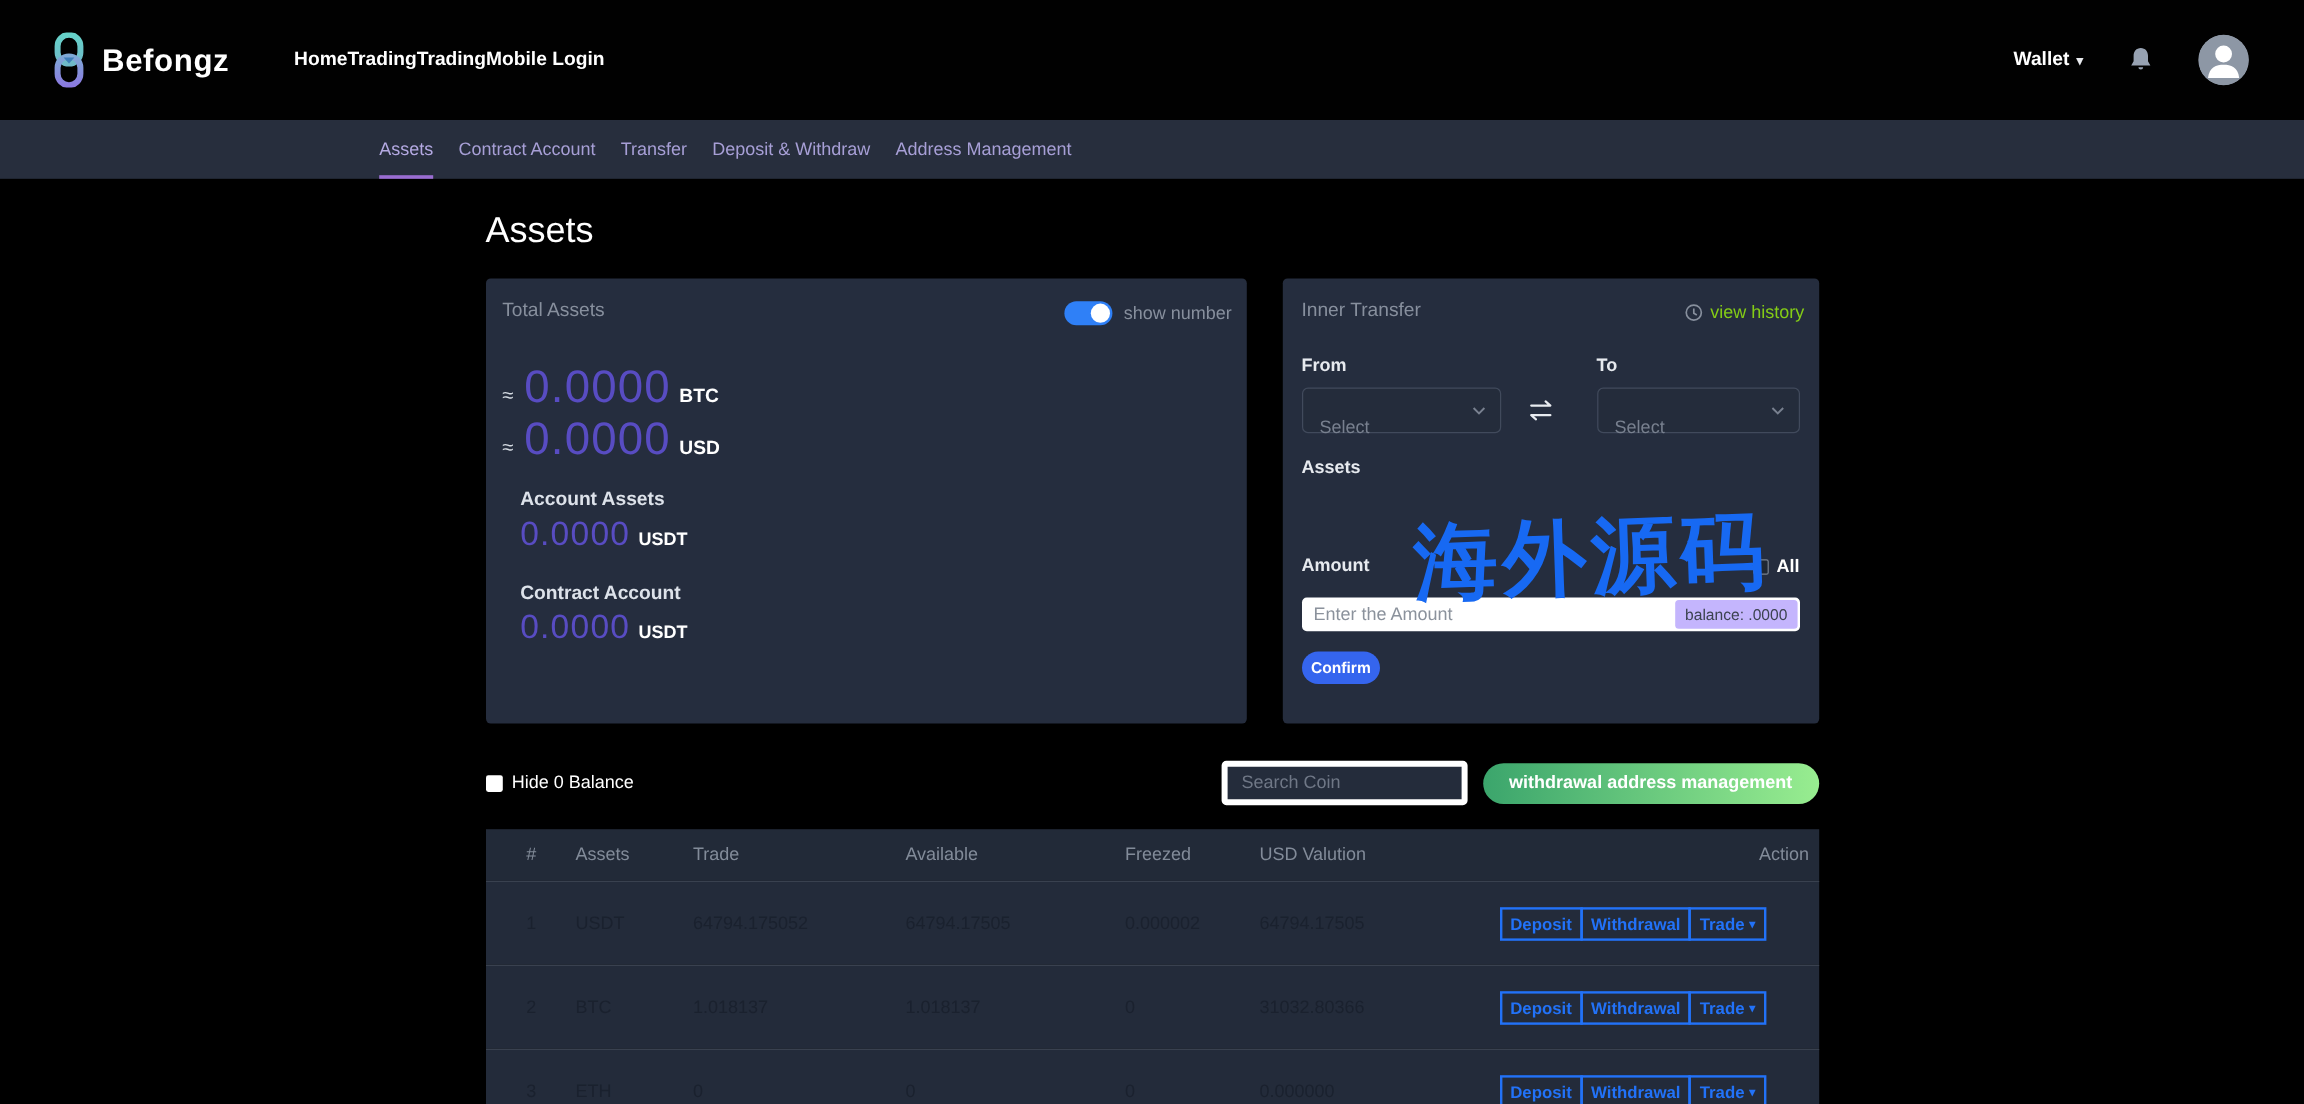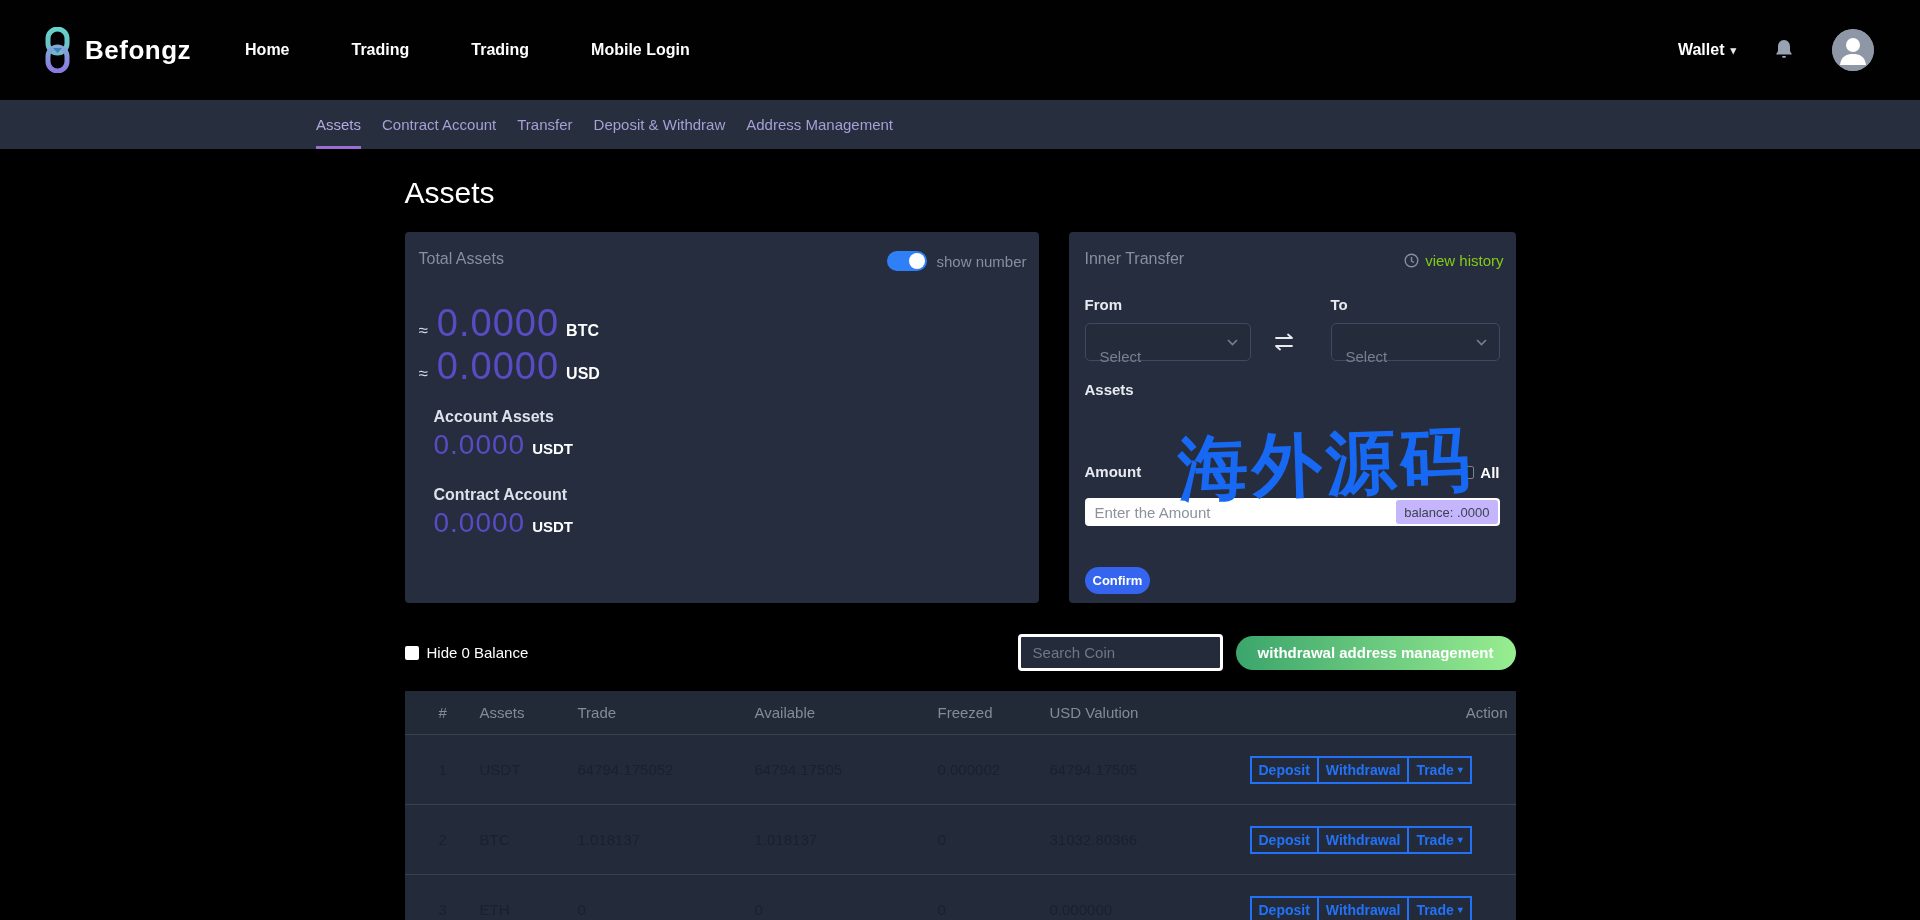--- a/index.html
+++ b/index.html
@@ -13,21 +13,21 @@
   }
 
   
   .navbar {
     height:100px; background:#010101;
     display:flex; align-items:center;
     padding:0 46px 0 44px;
   }
   .brand { display:flex; align-items:center; gap:14px; }
   .brand-name { font-size:26px; font-weight:700; letter-spacing:.5px; }
-  .nav-links { display:flex; margin-left:54px; gap:62px; }
+  .nav-links { display:flex; margin-left:54px; }
   .nav-link { font-size:16px; font-weight:700; color:#fff; cursor:pointer; }
   .nav-right { margin-left:auto; display:flex; align-items:center; gap:38px; }
   .wallet { font-size:16px; font-weight:700; display:flex; align-items:center; gap:6px; cursor:pointer; }
   .wallet .caret { font-size:11px; color:#e8eaee; }
   .avatar { width:42px; height:42px; border-radius:50%; background:#8d97a5; display:flex; align-items:center; justify-content:center; overflow:hidden; cursor:pointer; }
 
   
   .subnav {
     height:49px; background:#272e3d;
     display:flex; align-items:stretch; gap:21px;
@@ -94,21 +94,21 @@
     padding:0 10px; font-size:15px; color:#2b3038;
     font-family:"Liberation Sans", sans-serif;
   }
   .amount-input::placeholder { color:#8b929c; }
   .balance-suffix {
     height:24px; margin-right:2px; background:#c4b5fd; border-radius:3px;
     display:flex; align-items:center; padding:0 8px;
     font-size:13px; color:#3c4350; white-space:nowrap;
   }
   .confirm-btn {
-    position:absolute; left:16px; top:335px; height:27px;
+    position:absolute; left:16px; top:311px; height:27px;
     background:#3565ee; border:none; border-radius:14px;
     color:#fff; font-size:13px; font-weight:700; padding:0 8px;
     cursor:pointer; font-family:"Liberation Sans", sans-serif;
   }
 
   
   .watermark {
     position:absolute; left:1178px; top:418px; z-index:50;
     font-size:70px; font-weight:700; color:#1769f3;
     letter-spacing:4px; transform:rotate(-2deg);
@@ -116,21 +116,21 @@
     pointer-events:none; white-space:nowrap;
   }
 
   
   .filter-row { margin-top:31px; display:flex; align-items:center; height:37px; }
   .hide-zero { display:flex; align-items:center; gap:8px; cursor:pointer; }
   .hide-zero .checkbox { width:14px; height:14px; background:#fff; border-radius:2px; }
   .hide-zero .hz-label { font-size:15px; color:#fff; }
   .search-input {
     margin-left:auto; width:205px; height:37px;
-    background:#242c3b; border:3px solid #ffffff; border-radius:4px;
+    background:#242c3b; border:5px solid #ffffff; border-radius:4px;
     padding:0 12px; font-size:15px; color:#cfd5de; outline:none;
     font-family:"Liberation Sans", sans-serif;
   }
   .search-input::placeholder { color:#6f7786; }
   .green-btn {
     margin-left:13px; height:34px; border:none; border-radius:17px;
     padding:0 22px; font-size:15px; font-weight:600; color:#fff;
     background:linear-gradient(90deg,#3ba56c,#98ed90);
     cursor:pointer; font-family:"Liberation Sans", sans-serif;
   }

